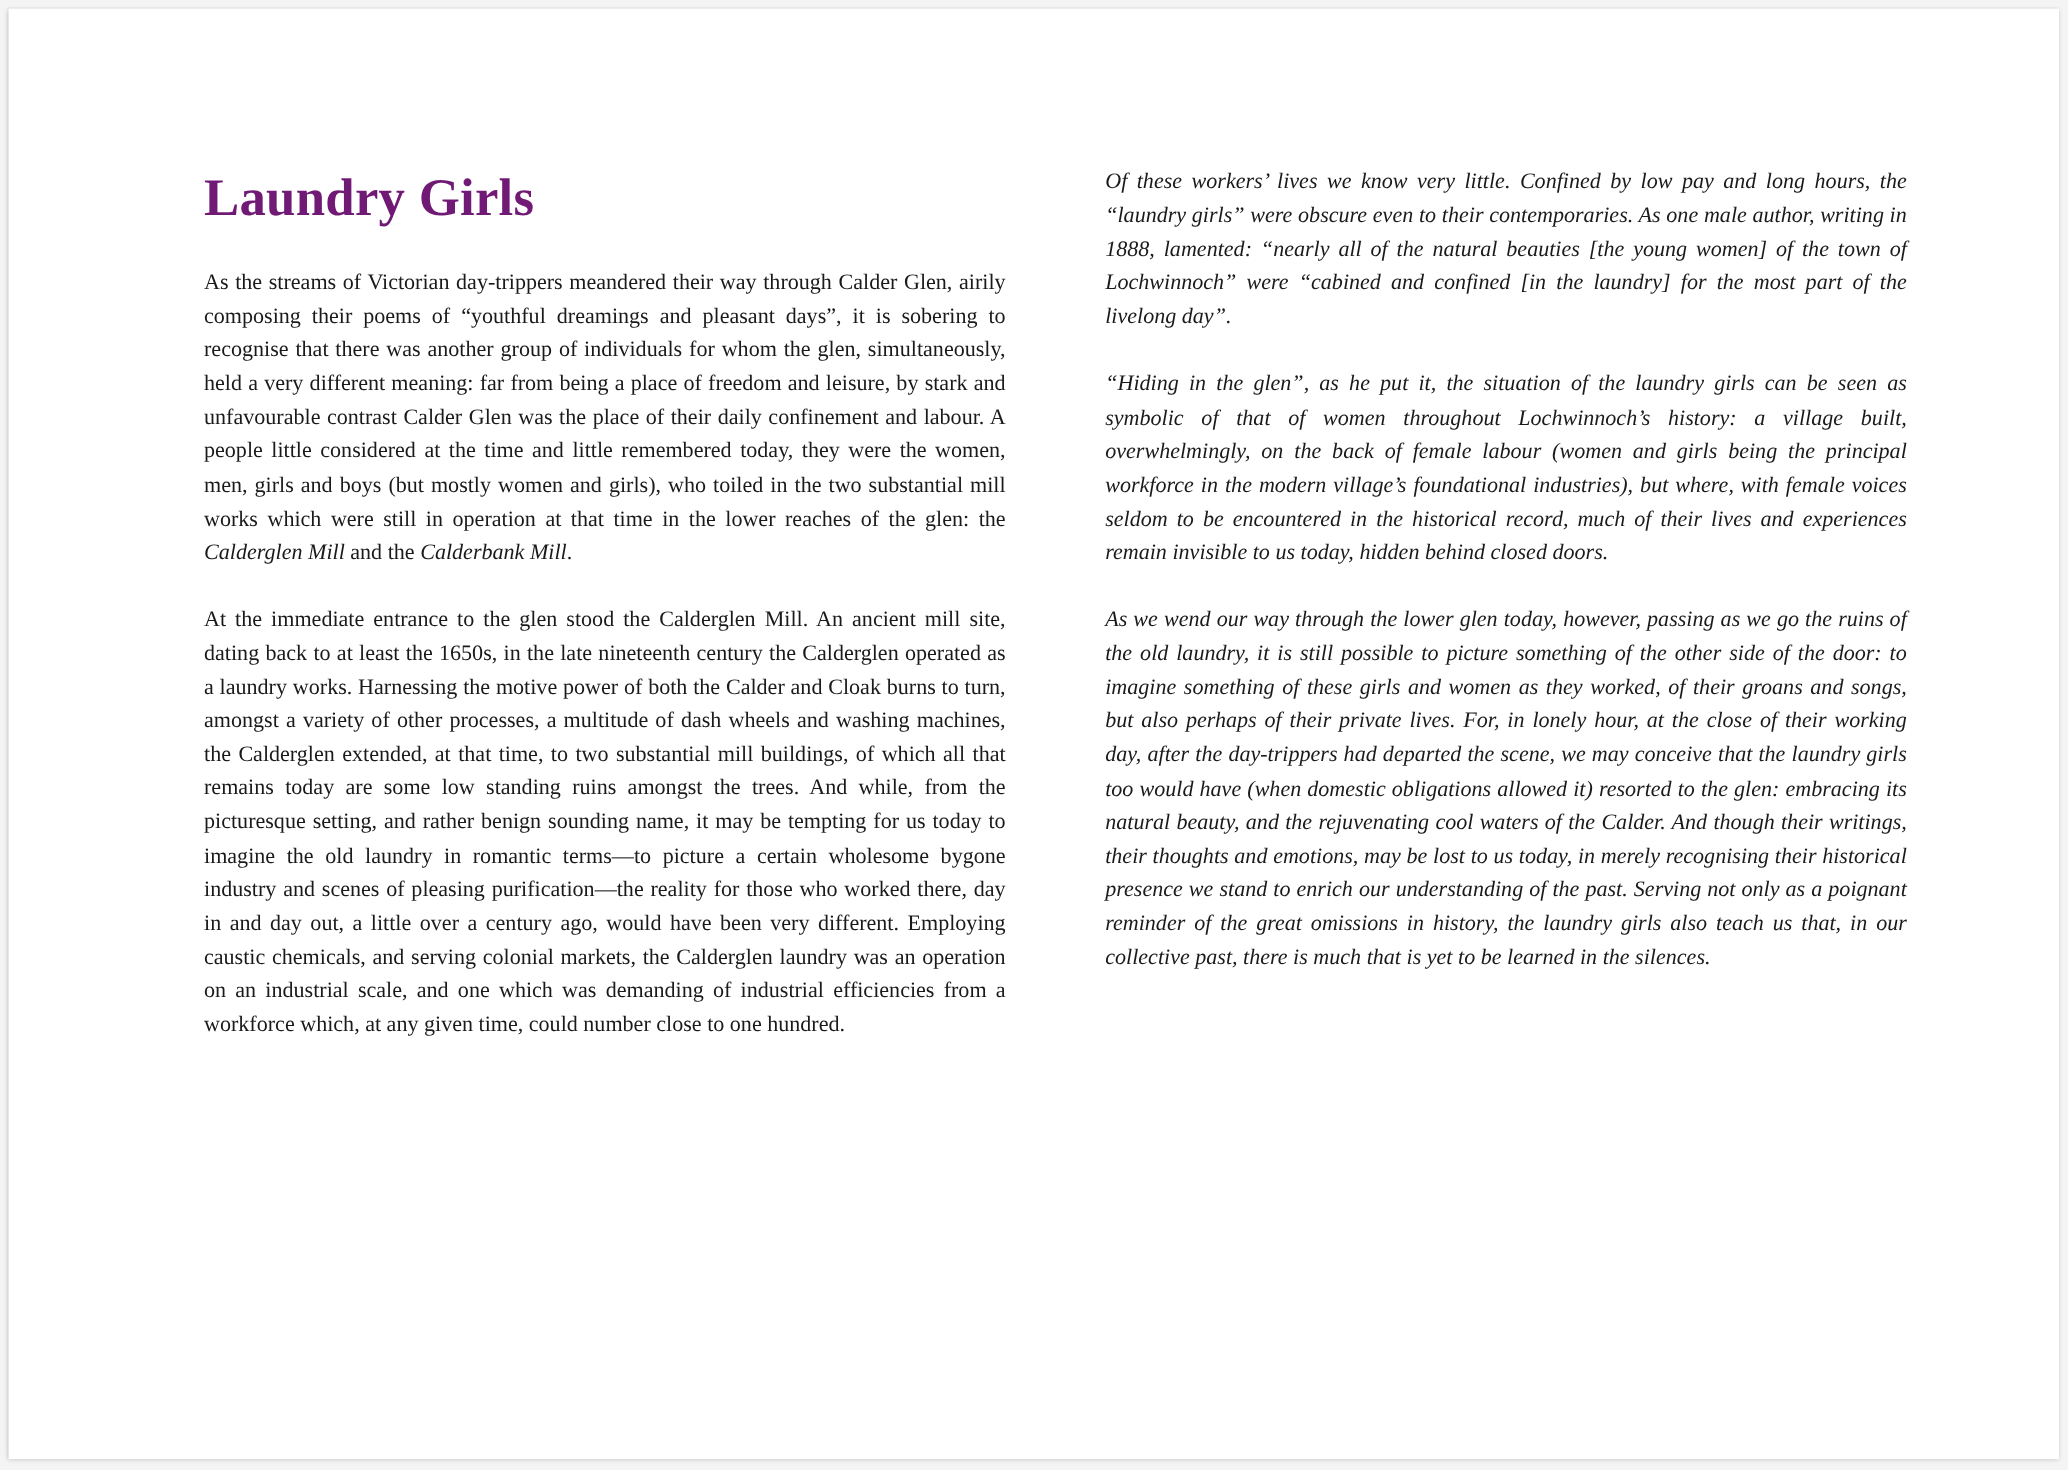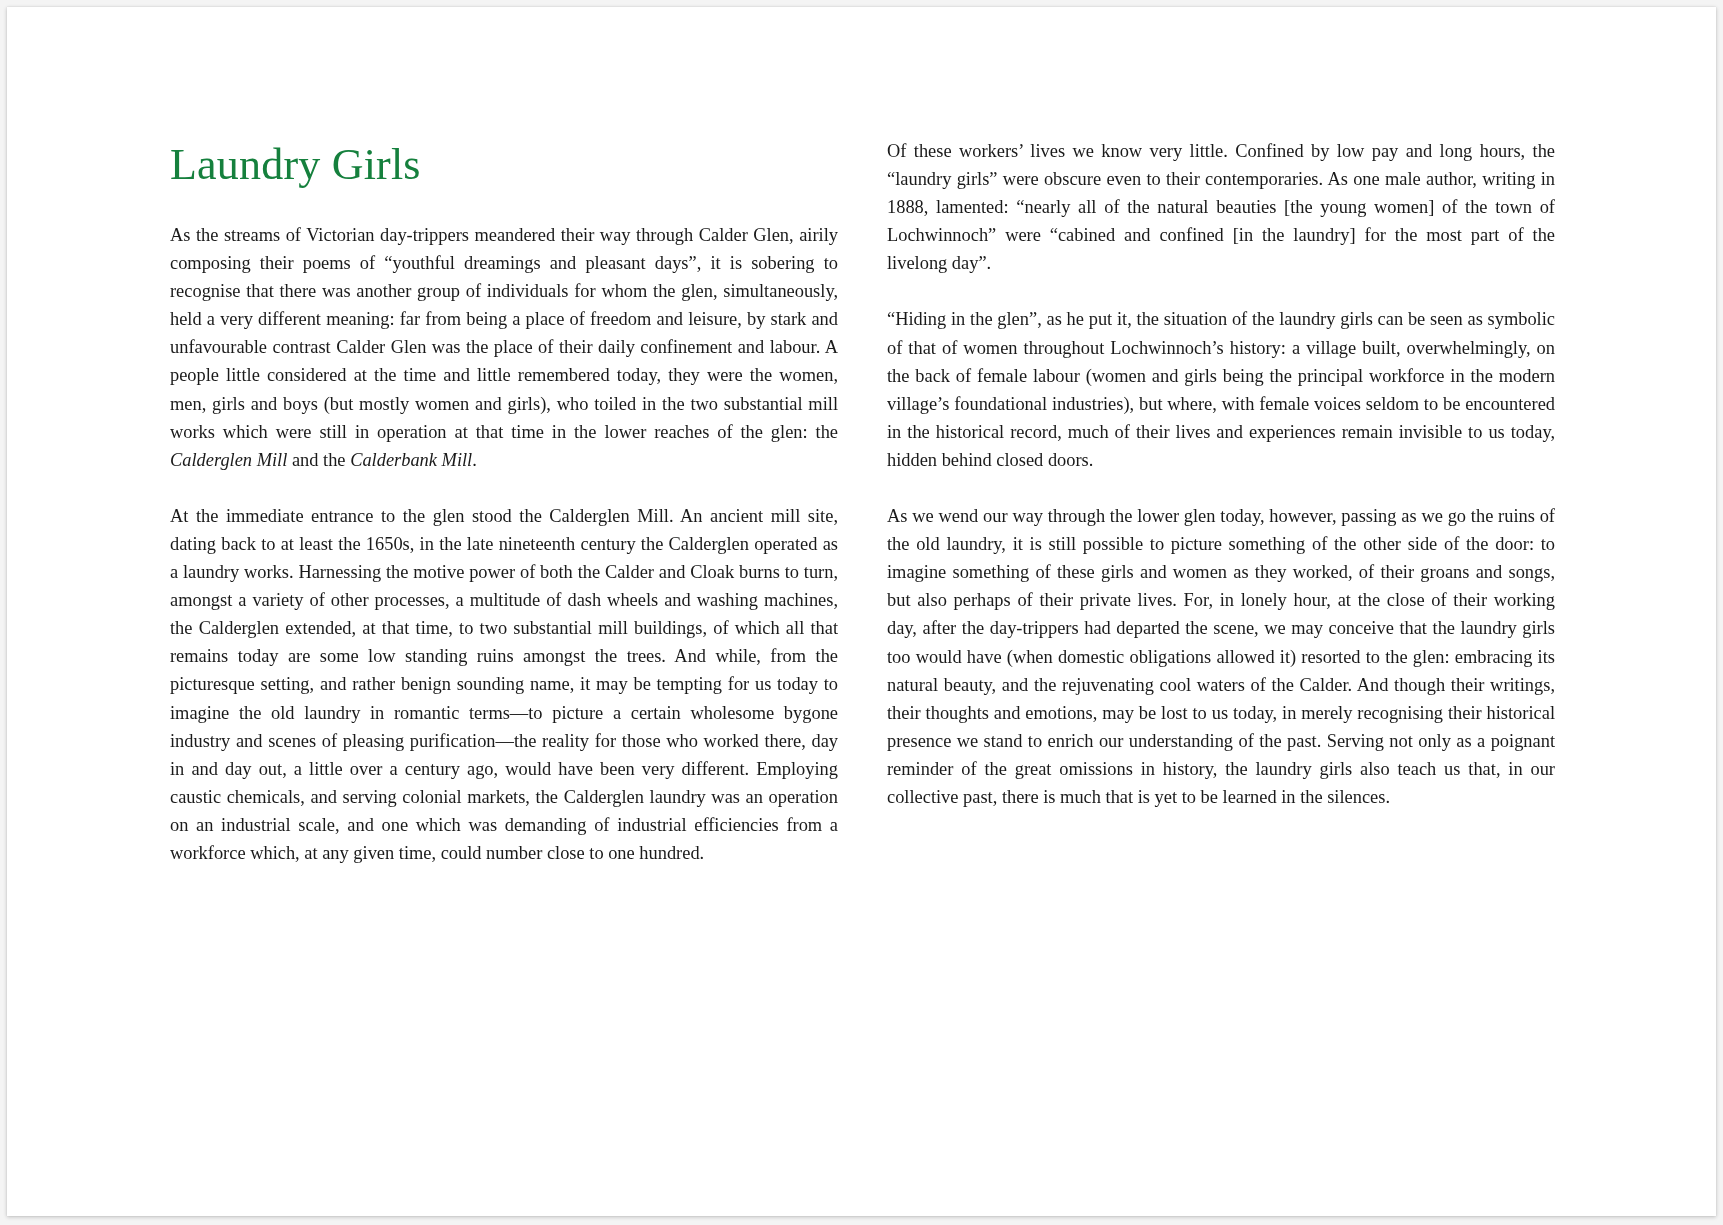--- a/index.html
+++ b/index.html
@@ -19,29 +19,29 @@
     background: #ffffff;
     box-shadow: 0 1px 4px rgba(0,0,0,0.22), 0 0 1px rgba(0,0,0,0.12);
   }
   .col {
     position: absolute;
     width: 668px;
     font-family: "Liberation Serif", "DejaVu Serif", serif;
     color: #1a1a1a;
   }
   .col-left { left: 163px; top: 128px; }
-  .col-right { left: 880px; top: 130px; }
+  .col-right { left: 914px; top: 130px; font-style: italic; }
   .title {
     font-family: "Liberation Serif", "DejaVu Serif", serif;
-    font-weight: normal;
+    font-weight: bold;
     font-size: 44px;
     line-height: 1;
     margin: 8px 0 0 0;
     letter-spacing: 0.2px;
-    color: #15803d;
+    color: #701a75;
   }
   .left-body { margin-top: 34px; }
   p.para {
     font-size: 18.4px;
     line-height: 28.1px;
     margin: 0 0 28px 0;
     text-align: justify;
     hyphens: none;
   }
   em { font-style: italic; }

